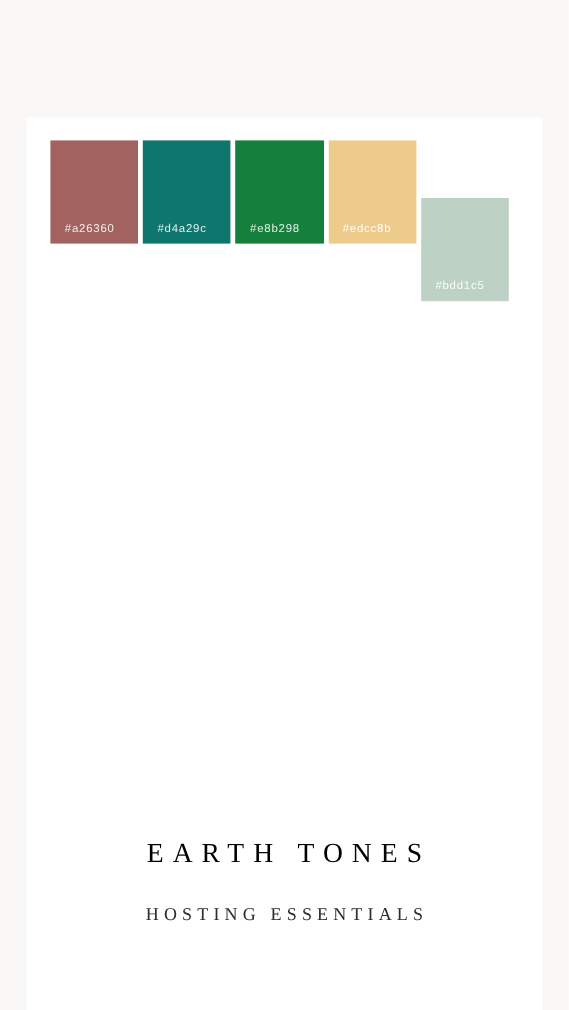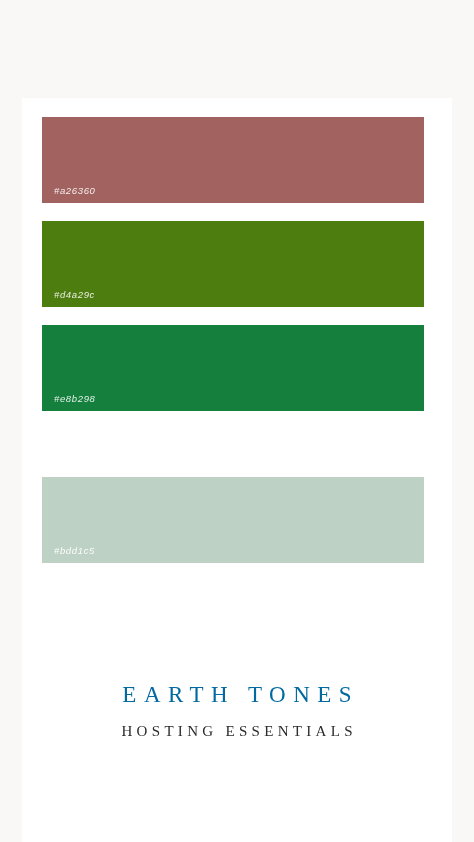--- a/index.html
+++ b/index.html
@@ -32,23 +32,21 @@
     background: #ffffff;
     box-sizing: border-box;
   }
 
   #swatch-stack {
     position: absolute;
     left: 20px;
     top: 19px;
     width: 382px;
     display: flex;
-    flex-direction: column;
-    gap: 18px;
-    font-style: italic;
+    gap: 4px;
   }
 
   .swatch {
     position: relative;
     height: 86px;
     width: 100%;
     box-sizing: border-box;
   }
 
   .swatch-hex {
@@ -74,23 +72,23 @@
     right: 0;
     top: 585px;
     text-align: center;
   }
 
   #palette-title {
     font-family: "Liberation Serif", serif;
     font-weight: 400;
     font-size: 23px;
     letter-spacing: 7.5px;
-    color: #0369a1;
+    color: #000000;
     line-height: 1;
-    margin: 0;
+    margin: 16px;
     padding-left: 7.5px;
     white-space: nowrap;
   }
 
   #palette-subtitle {
     font-family: "Liberation Serif", serif;
     font-weight: 400;
     font-size: 15px;
     letter-spacing: 4.3px;
     color: #2c2c2c;
@@ -107,28 +105,31 @@
 <div id="palette-page">
 
   <div id="palette-card">
 
     <div id="swatch-stack">
 
       <div class="swatch" style="background: rgb(162, 99, 96);">
         <span class="swatch-hex">#a26360</span>
       </div>
 
-      <div class="swatch" style="background: #4d7c0f; text-align: center;">
+      <div class="swatch" style="background: #0f766e; text-align: center;">
         <span class="swatch-hex">#d4a29c</span>
       </div>
 
       <div class="swatch" style="background: #15803d;">
         <span class="swatch-hex">#e8b298</span>
       </div>
 
+      <div class="swatch light" style="background: rgb(237, 204, 139);">
+        <span class="swatch-hex">#edcc8b</span>
+      </div>
 
       <div class="swatch light" style="background: rgb(189, 209, 197); margin-top: 48px;">
         <span class="swatch-hex">#bdd1c5</span>
       </div>
 
 
     </div>
 
     <div id="caption-block">
       <div id="palette-title">EARTH TONES</div>

